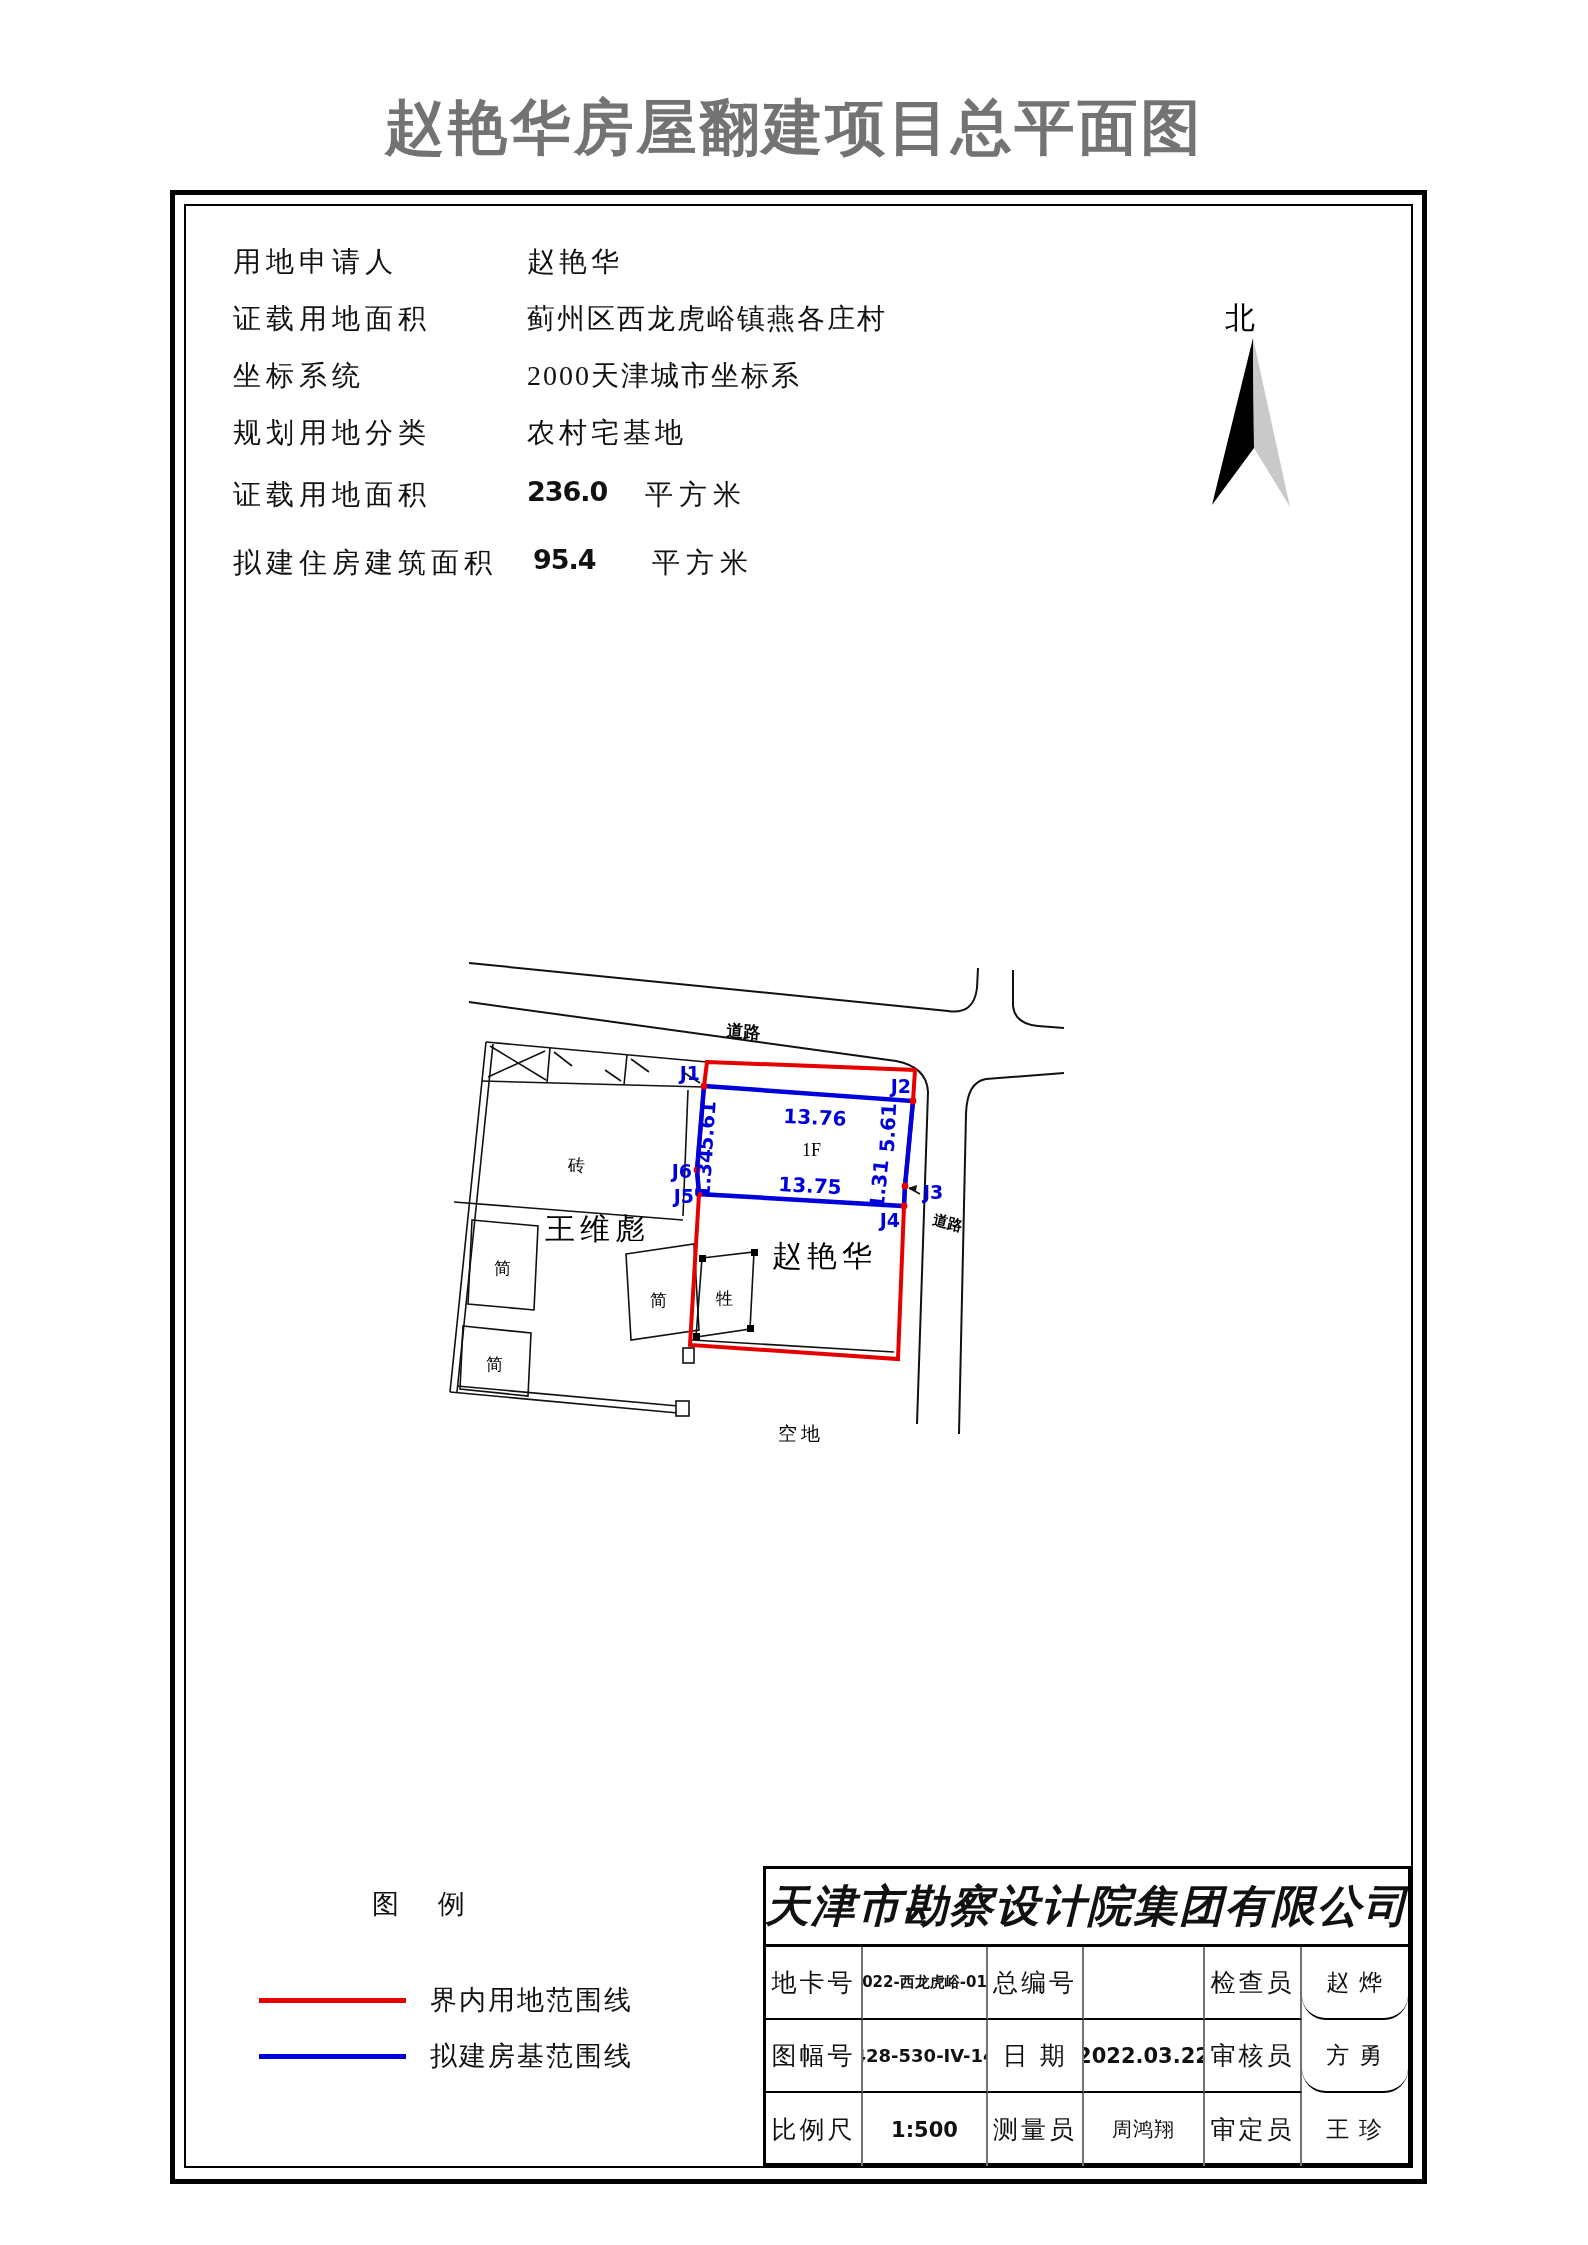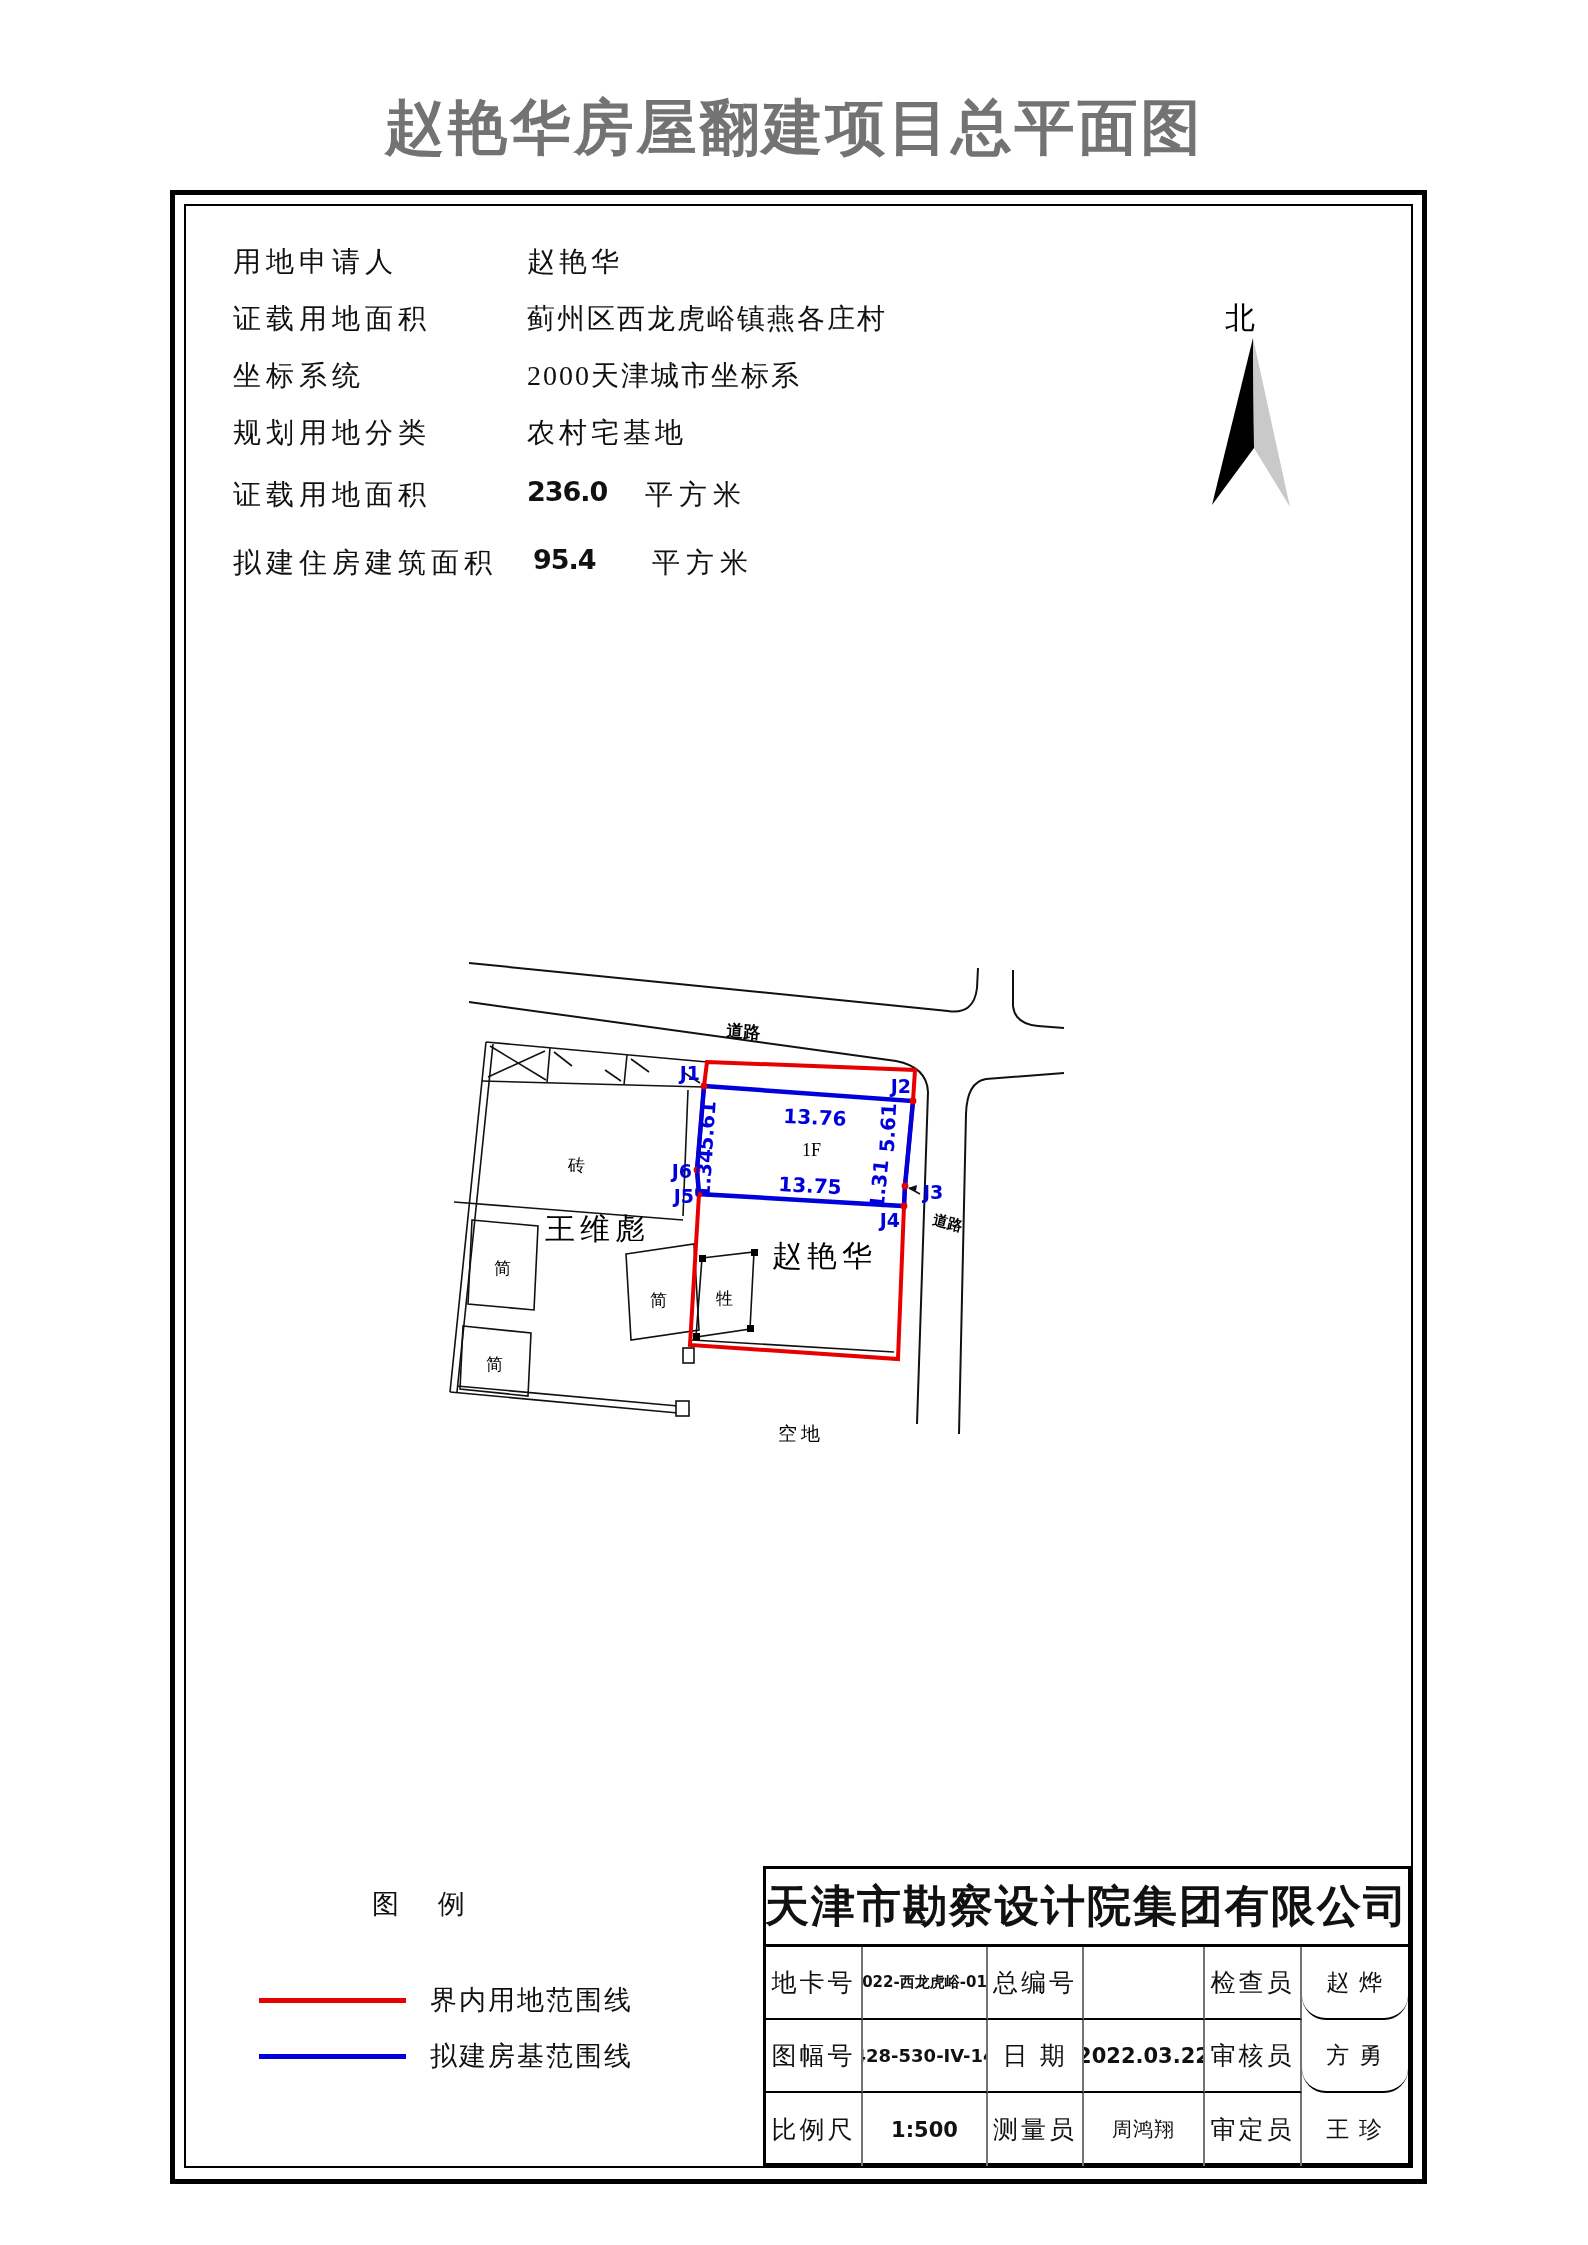--- a/index.html
+++ b/index.html
@@ -20,21 +20,21 @@
   .info-value { position:absolute; left:294px; top:0; font-size:28px; letter-spacing:4px; white-space:nowrap; }
   .info-num  { font-family:"DejaVu Sans", sans-serif; font-weight:bold; font-size:27px; letter-spacing:-1px; }
   .info-unit { position:absolute; top:0; font-size:28px; letter-spacing:6px; white-space:nowrap; }
   .legend-title { left:372px; top:1886px; font-size:27px; letter-spacing:16px; }
   .legend-label { font-size:27px; letter-spacing:2px; }
   .swatch { width:147px; height:5px; }
   
   .tb { left:763px; top:1866px; width:648px; height:300px; border:3px solid #000; box-sizing:border-box; }
   .tb-company {
     height:75px; border-bottom:3px solid #000; display:flex; align-items:center; justify-content:center;
-    font-family:"DejaVu Sans", sans-serif; font-weight:bold; font-size:44px; letter-spacing:2px; white-space:nowrap;
+    font-family:"DejaVu Sans", sans-serif; font-weight:bold; font-size:44px; letter-spacing:2px; white-space:nowrap;font-style:italic;
   }
   .tb-grid { display:grid; grid-template-columns:97px 125px 96px 121px 97px 106px; grid-auto-rows:73px; }
   .tb-cell {
     border-right:2px solid #737373; border-bottom:2px solid #000;
     display:flex; align-items:center; justify-content:center; overflow:hidden; white-space:nowrap;
   }
   .tb-cell.last { border-right:none; }
   .tb-cell.bot  { border-bottom:none; }
   .tb-label { font-size:25px; letter-spacing:3px; }
   .tb-bold  { font-family:"DejaVu Sans", sans-serif; font-weight:bold; }

